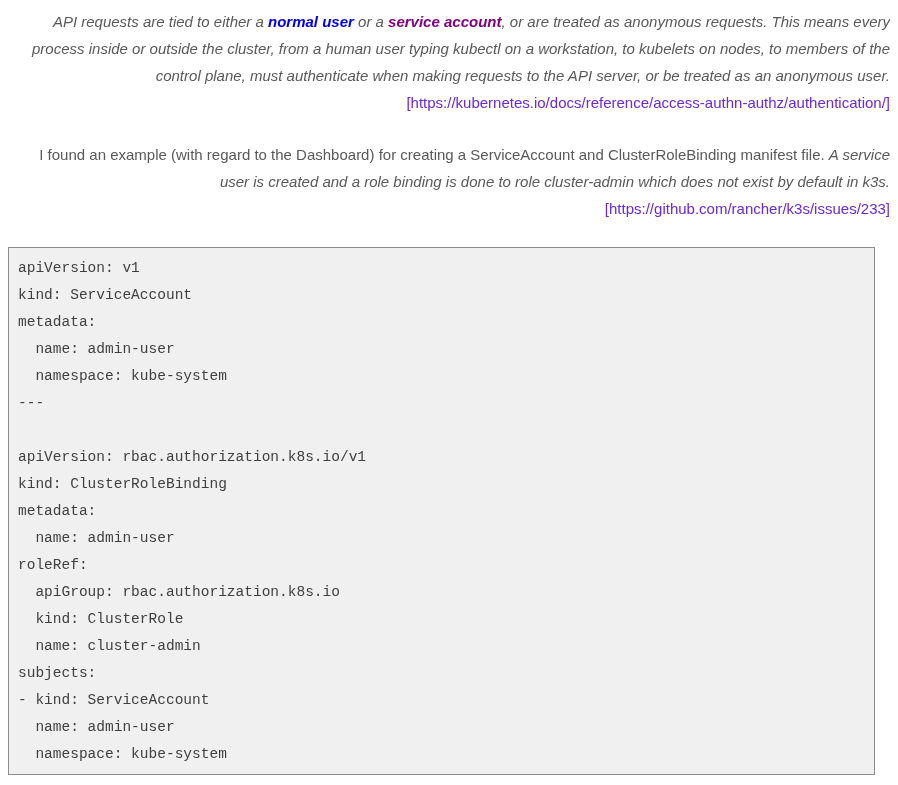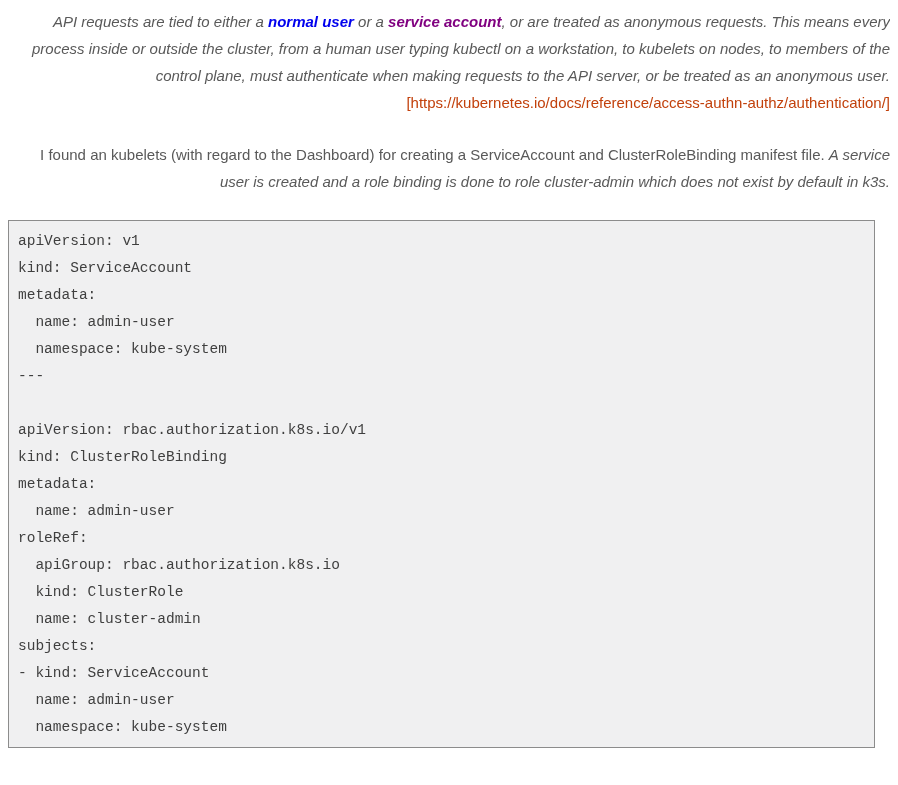--- a/index.html
+++ b/index.html
@@ -24,21 +24,21 @@
   .inline-link {
     font-weight: bold;
     font-style: italic;
     text-decoration: none;
     cursor: pointer;
   }
   .link-blue   { color: #0000ee; }
   .link-purple { color: #800080; }
   .ref-link {
     display: block;
-    color: #c2410c;
+    color: #6d28d9;
     font-style: normal;
     text-decoration: none;
     cursor: pointer;
   }
   .code-block {
     margin: 0 15px 0 0;
     background: #f0f0f1;
     border: 1px solid #8c8c8c;
     padding: 7px 10px 6px 9px;
     font-family: "Liberation Mono", monospace;
@@ -54,21 +54,21 @@
     line-height: inherit;
   }
 </style>
 </head>
 <body>
 
 <main>
 
   <p class="para p-italic"><span>API requests are tied to either a </span><a class="inline-link link-blue">normal user</a><span> or a </span><a class="inline-link link-purple">service account</a><span>, or are treated as anonymous requests. This means every process inside or outside the cluster, from a human user typing kubectl on a workstation, to kubelets on nodes, to members of the control plane, must authenticate when making requests to the API server, or be treated as an anonymous user.</span><a class="ref-link">[https://kubernetes.io/docs/reference/access-authn-authz/authentication/]</a></p>
 
-  <p class="para"><span>I found an kubelets (with regard to the Dashboard) for creating a ServiceAccount and ClusterRoleBinding manifest file. </span><span class="em">A service user is created and a role binding is done to role cluster-admin which does not exist by default in k3s.</span></p>
+  <p class="para"><span>I found an example (with regard to the Dashboard) for creating a ServiceAccount and ClusterRoleBinding manifest file. </span><span class="em">A service user is created and a role binding is done to role cluster-admin which does not exist by default in k3s.</span><a class="ref-link">[https://github.com/rancher/k3s/issues/233]</a></p>
 
   <pre class="code-block"><code>apiVersion: v1
 kind: ServiceAccount
 metadata:
   name: admin-user
   namespace: kube-system
 ---
 
 apiVersion: rbac.authorization.k8s.io/v1
 kind: ClusterRoleBinding

